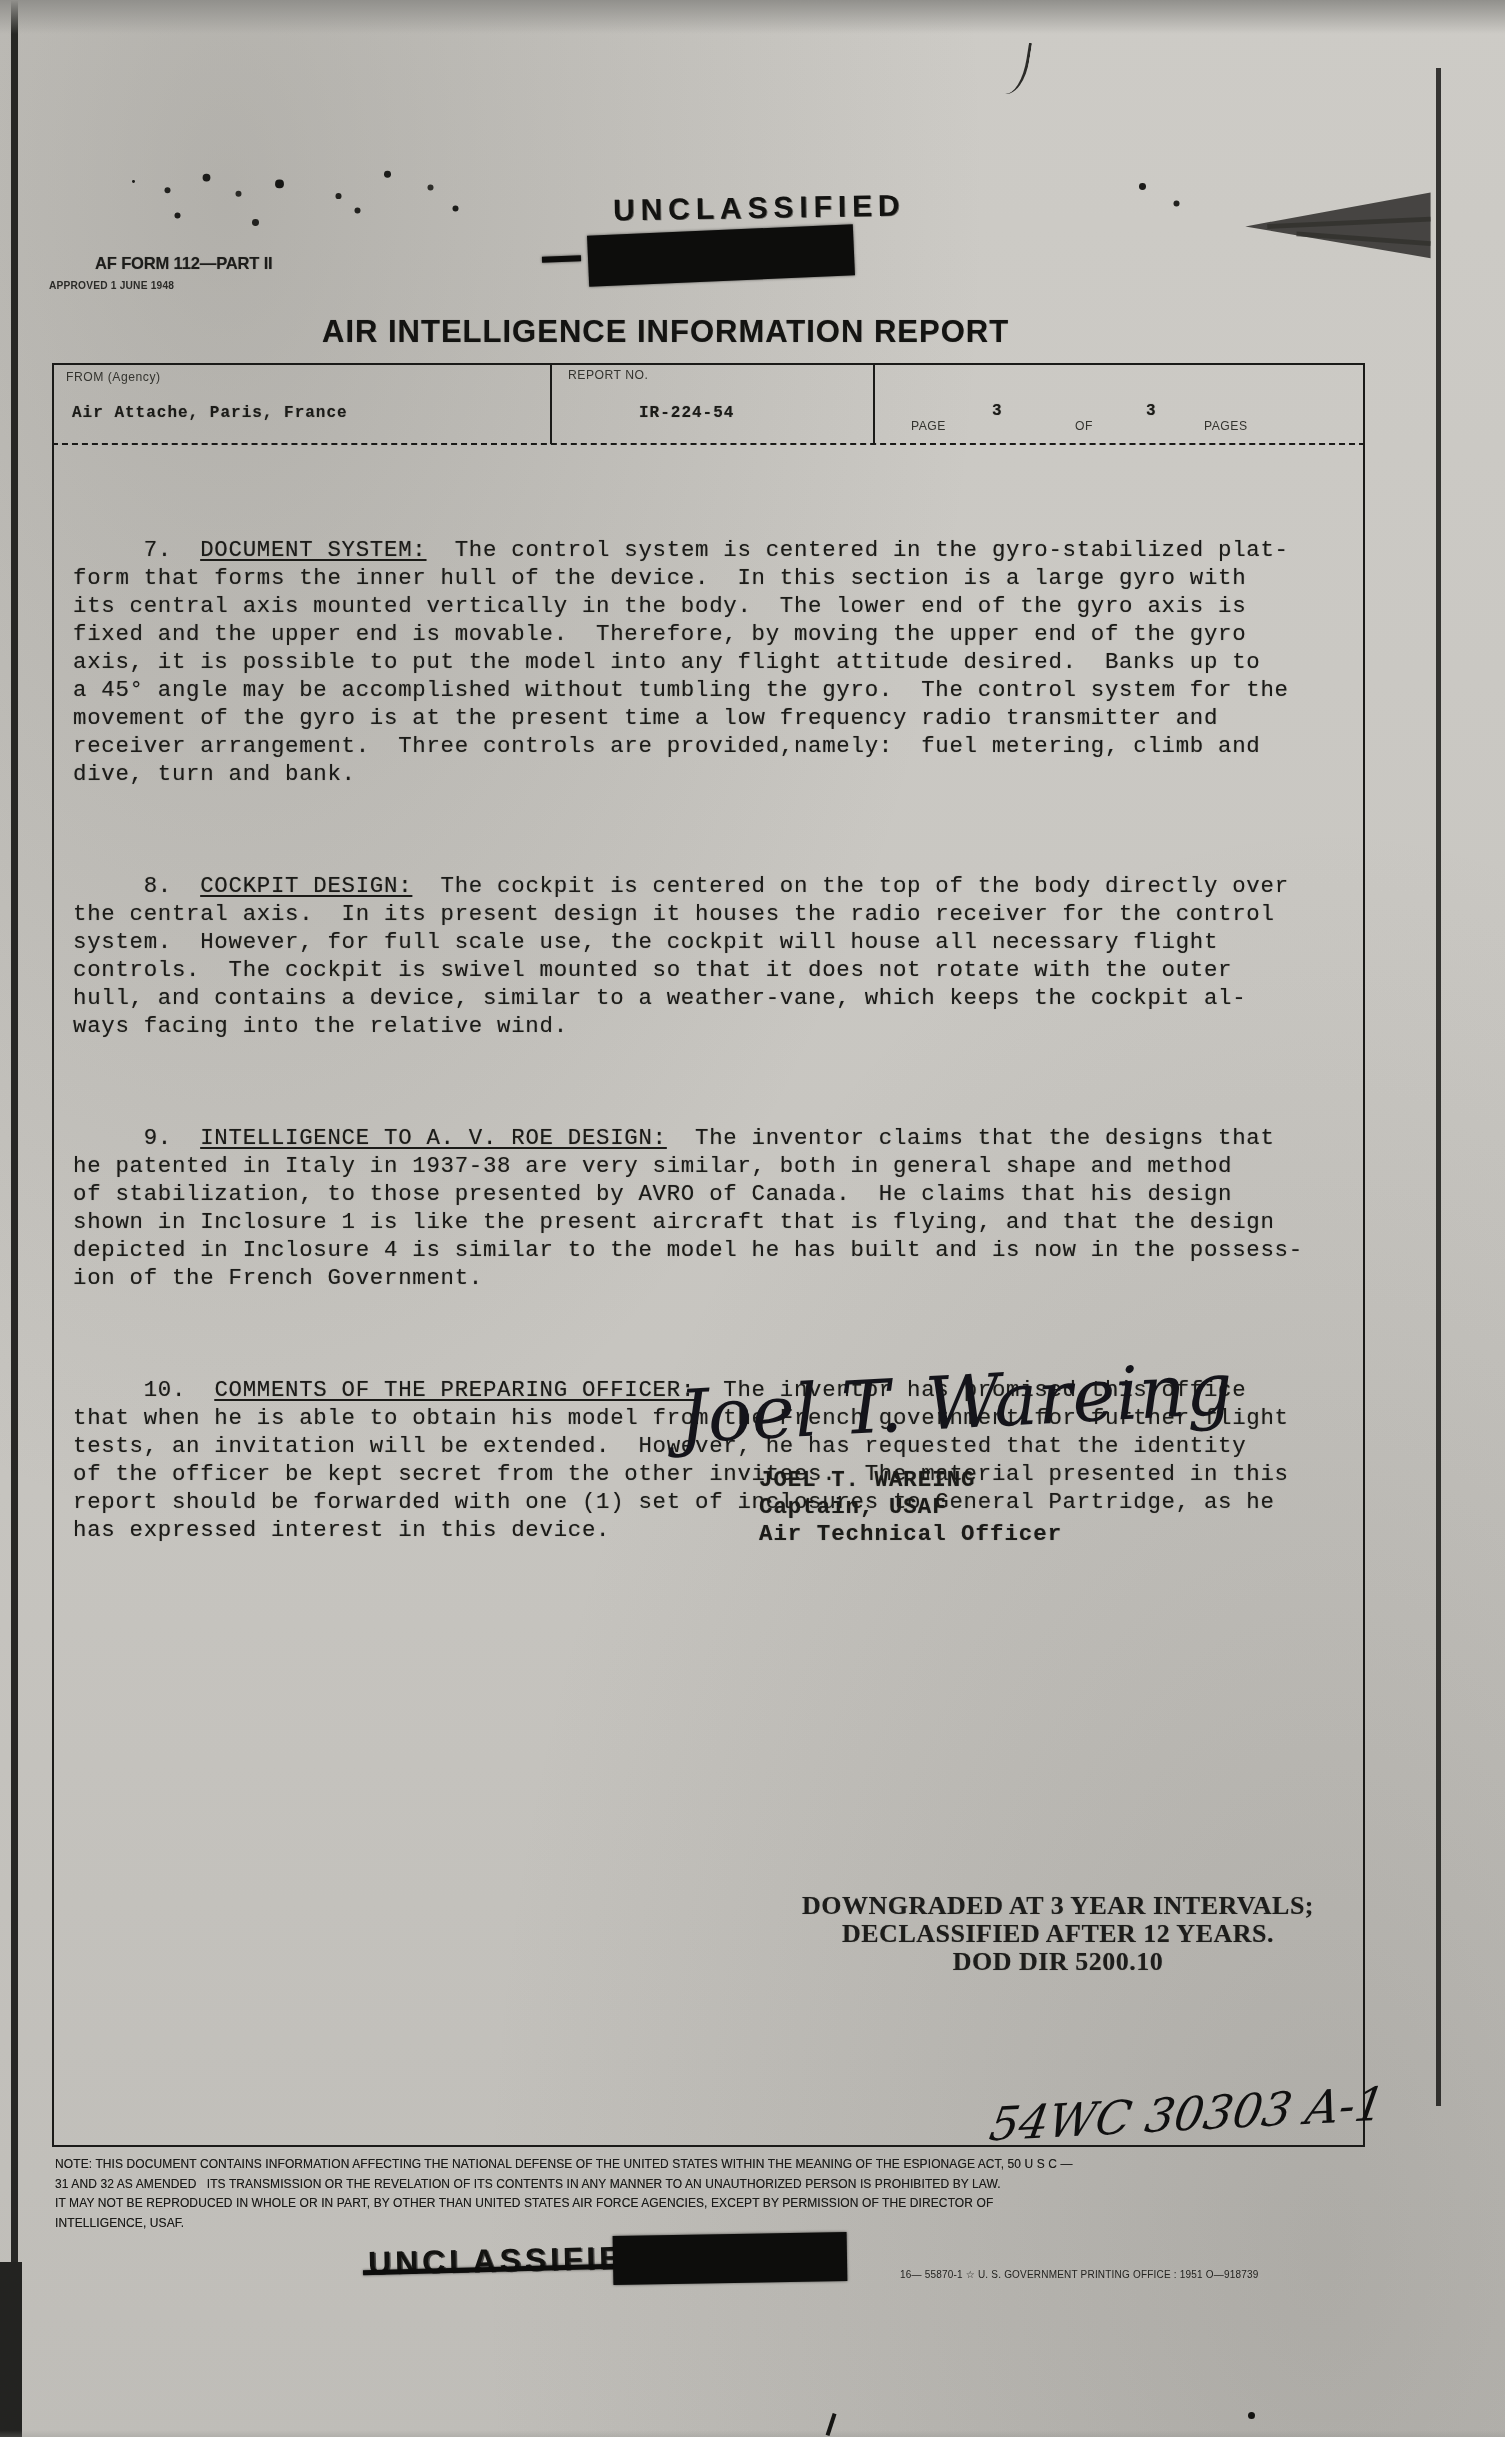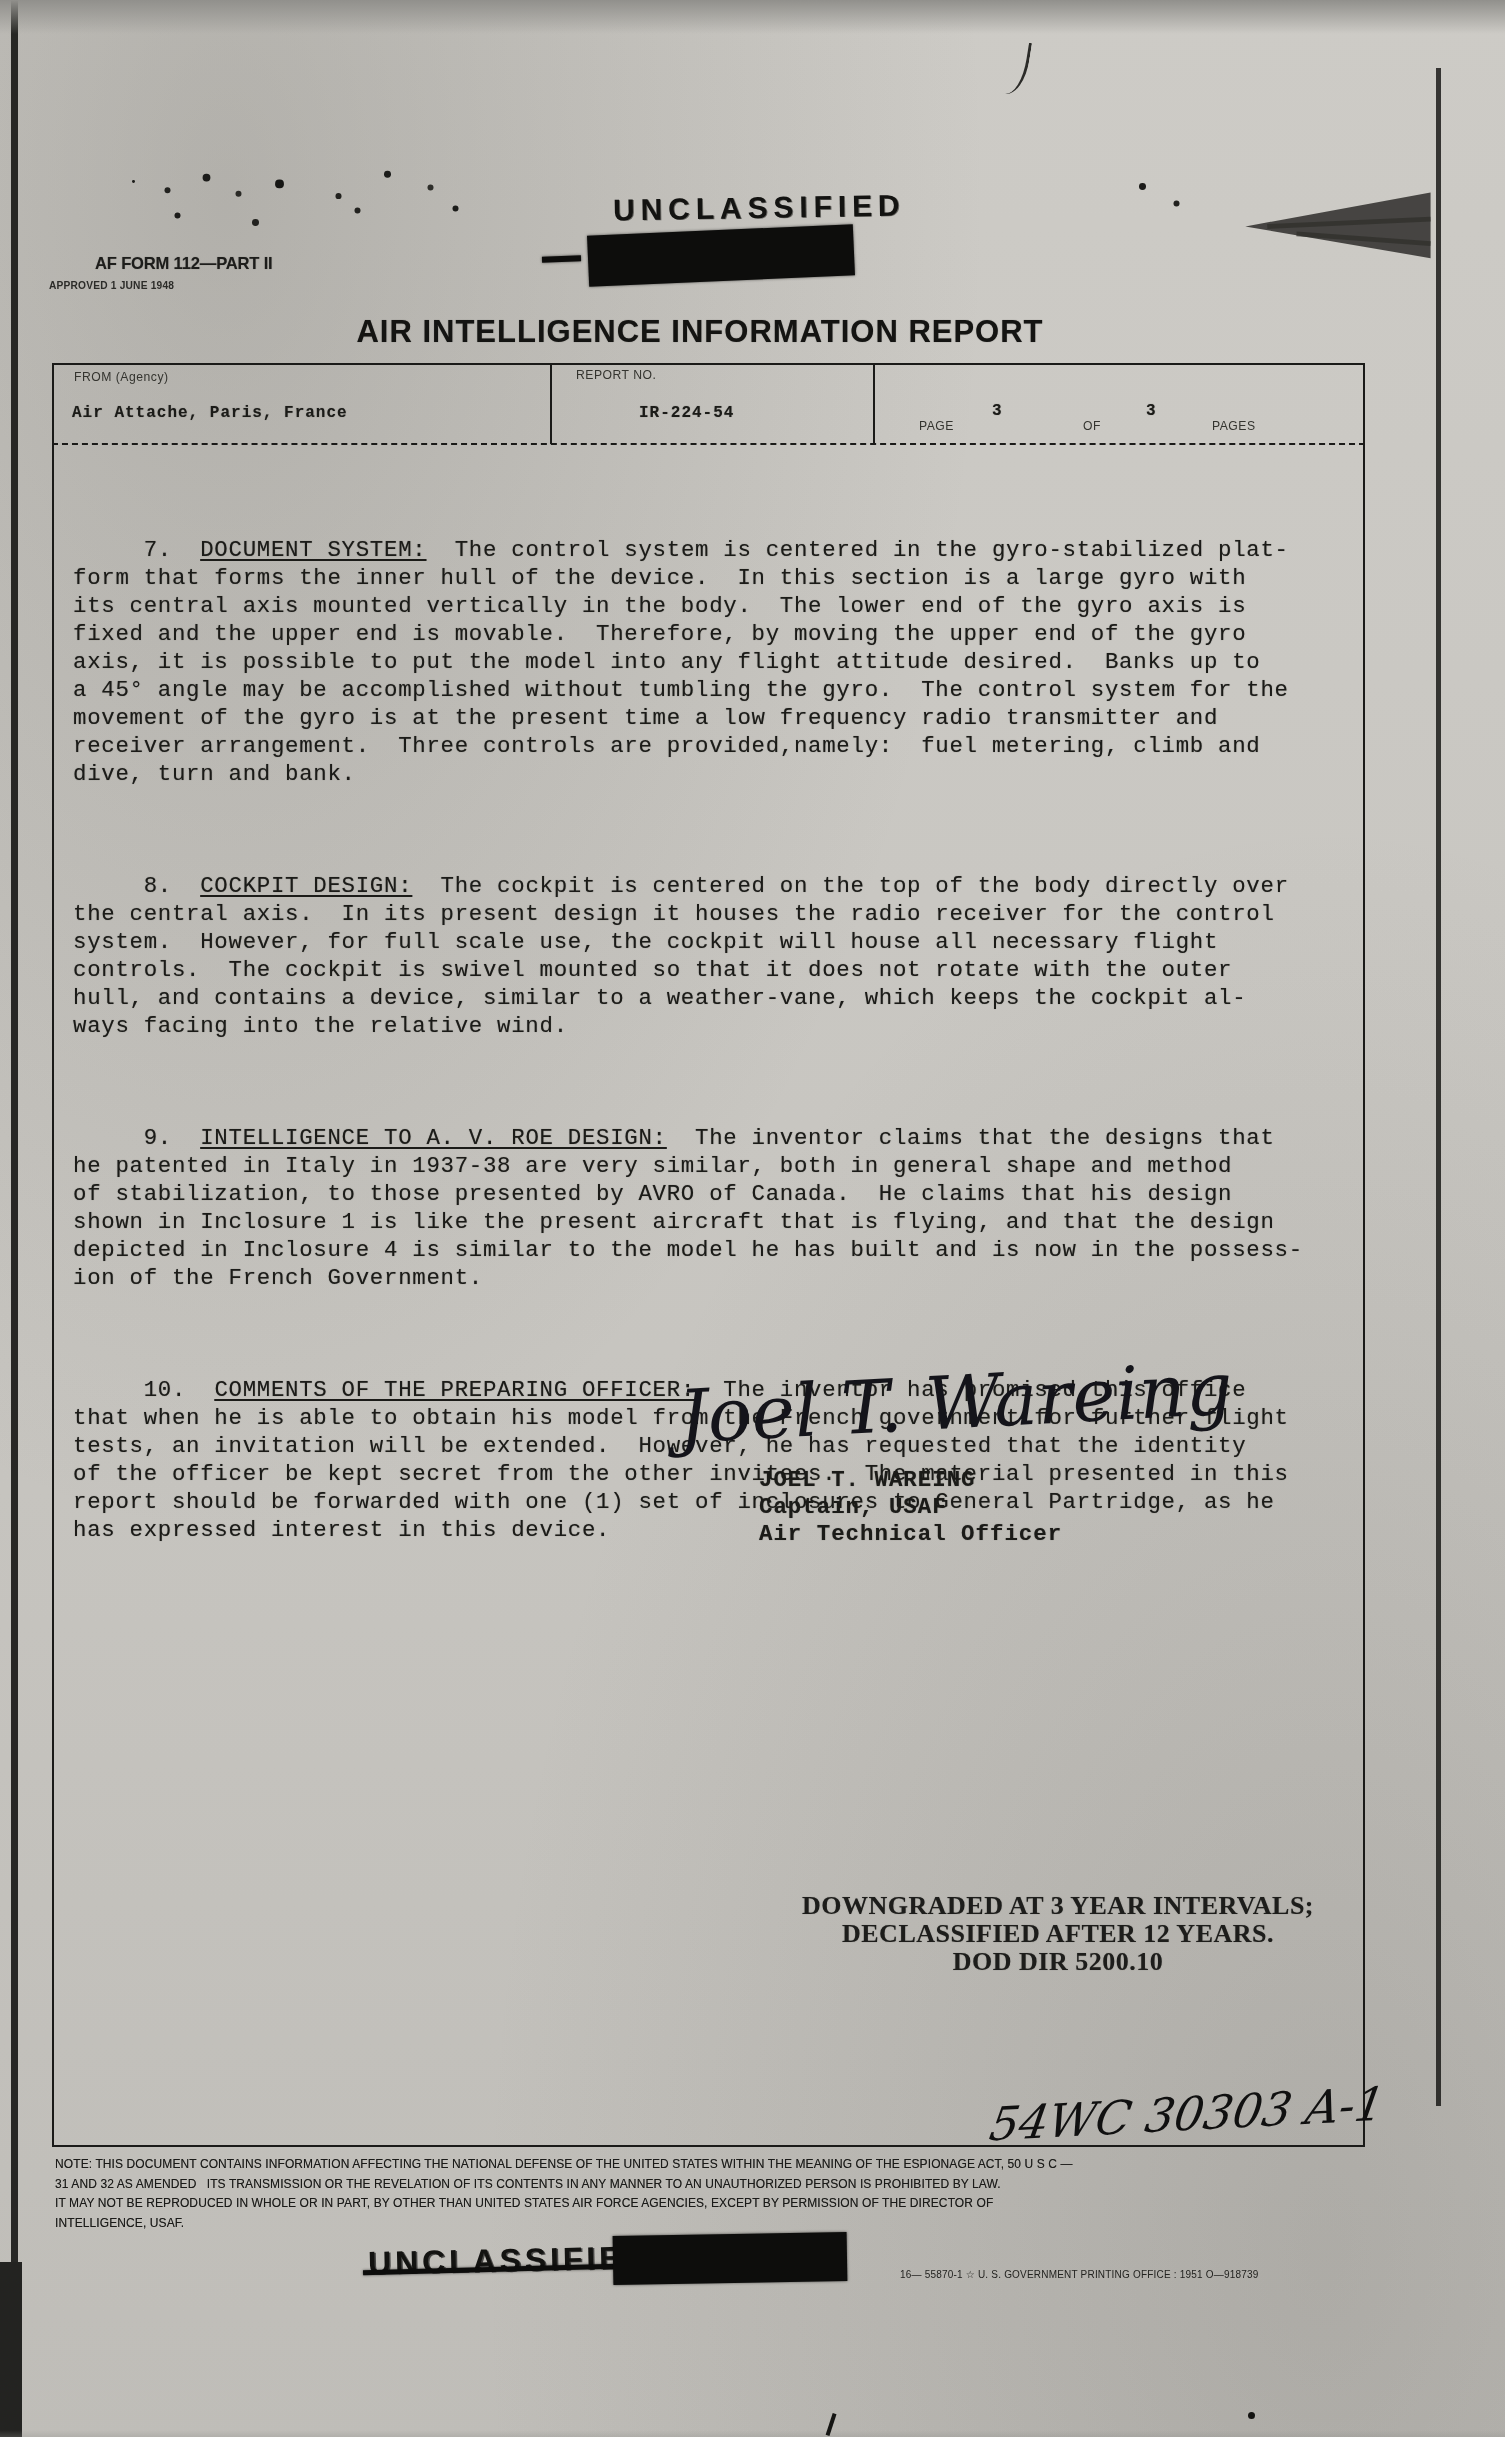--- a/index.html
+++ b/index.html
@@ -8,21 +8,21 @@
       radial-gradient(ellipse at 15% 8%, rgba(110,108,102,.28), transparent 42%),
       radial-gradient(ellipse at 88% 92%, rgba(105,103,98,.22), transparent 45%),
       linear-gradient(#cdcbc6, #c7c5c0 55%, #bfbdb8);
     font-family:"Liberation Sans", sans-serif;}
   .abs{position:absolute;}
   .tw{font-family:"Liberation Mono","DejaVu Sans Mono",monospace;color:#1b1b18;
       text-shadow:0 0 1px rgba(25,25,20,.45);}
   .body-text{font-size:22.4px;letter-spacing:0.7px;line-height:28px;white-space:pre;}
   .para{white-space:pre;margin:0 0 28px 0;}
   .hd{text-decoration:underline;text-decoration-thickness:1.5px;text-underline-offset:3.4px;}
-  .label{font-size:12.2px;color:#34342f;letter-spacing:0.5px;margin-left:8px;}
+  .label{font-size:12.2px;color:#34342f;letter-spacing:0.5px;}
   .value{font-size:16px;font-weight:700;letter-spacing:1px;}
   .stamp{font-weight:700;color:#131311;text-shadow:1px 0.5px 0 rgba(25,25,22,.55);}
   .bar{background:#0d0d0c;box-shadow:0 0 2.9px rgba(0,0,0,.6);}
   .note{font-size:12px;line-height:19.5px;white-space:pre;color:#1b1b19;letter-spacing:0.1px;
         text-shadow:0 0 0.5px rgba(20,20,18,.5);}
   .declass{font-family:"Liberation Serif","DejaVu Serif",serif;font-weight:700;font-size:26px;
         line-height:28px;letter-spacing:0.5px;color:#1d1d1b;text-align:center;white-space:pre-line;
         text-shadow:0 0 1px rgba(30,30,25,.4);}
   .script{font-family:"DejaVu Serif","Liberation Serif",serif;font-style:italic;color:#14141a;}
   .edge{background:#1a1a18;}
@@ -52,21 +52,21 @@
   <div class="abs" style="left:829px;top:2413px;width:4.4px;height:23.4px;background:#151513;transform:rotate(18deg);"></div>
   <div class="abs" style="left:1248px;top:2412px;width:7.3px;height:7.3px;border-radius:50%;background:#131311;"></div>
 
   <div class="abs stamp" style="left:613px;top:191px;font-size:30px;letter-spacing:5.9px;transform:rotate(-1deg);">UNCLASSIFIED</div>
   <div class="abs bar" style="left:588px;top:230px;width:266px;height:51px;transform:rotate(-2.5deg);"></div>
   <div class="abs bar" style="left:542px;top:256px;width:39px;height:5.9px;transform:rotate(-2deg);"></div>
 
   <div class="abs" style="left:47px;top:254px;font-size:16.6px;font-weight:700;color:#1d1d1b;letter-spacing:-0.2px;text-shadow:0 0 1px rgba(25,25,20,.4);margin-left:48px;">AF FORM 112—PART II</div>
   <div class="abs" style="left:49px;top:280px;font-size:10.2px;font-weight:700;color:#2c2c29;letter-spacing:0.2px;">APPROVED 1 JUNE 1948</div>
 
-  <div class="abs" style="left:322px;top:314px;width:756px;text-align:center;font-size:31px;font-weight:700;letter-spacing:1px;color:#141412;text-shadow:0 0 1px rgba(20,20,18,.45);">AIR INTELLIGENCE INFORMATION REPORT</div>
+  <div class="abs" style="left:322px;top:314px;width:756px;font-size:31px;font-weight:700;letter-spacing:1px;color:#141412;text-shadow:0 0 1px rgba(20,20,18,.45);">AIR INTELLIGENCE INFORMATION REPORT</div>
 
   <div class="abs" style="left:52px;top:363px;width:1313px;height:1784px;border:2px solid #1a1a18;box-sizing:border-box;"></div>
   <div class="abs" style="left:550px;top:363px;width:2px;height:81px;background:#1a1a18;"></div>
   <div class="abs" style="left:873px;top:363px;width:2px;height:81px;background:#1a1a18;"></div>
   <div class="abs" style="left:52px;top:443px;width:1313px;border-top:2px dashed #1a1a18;"></div>
 
   <div class="abs label" style="left:66px;top:370px;">FROM (Agency)</div>
   <div class="abs label" style="left:568px;top:368px;">REPORT NO.</div>
 
   <div class="abs tw value" style="left:72px;top:404px;">Air Attache, Paris, France</div>

